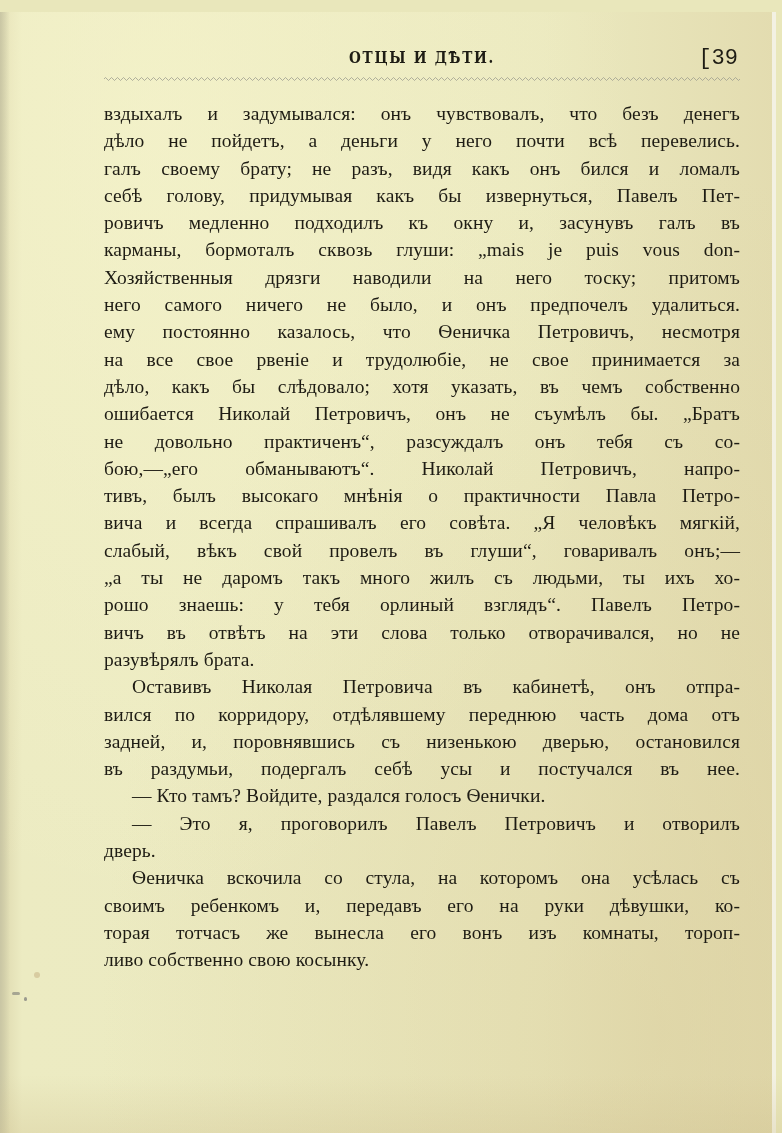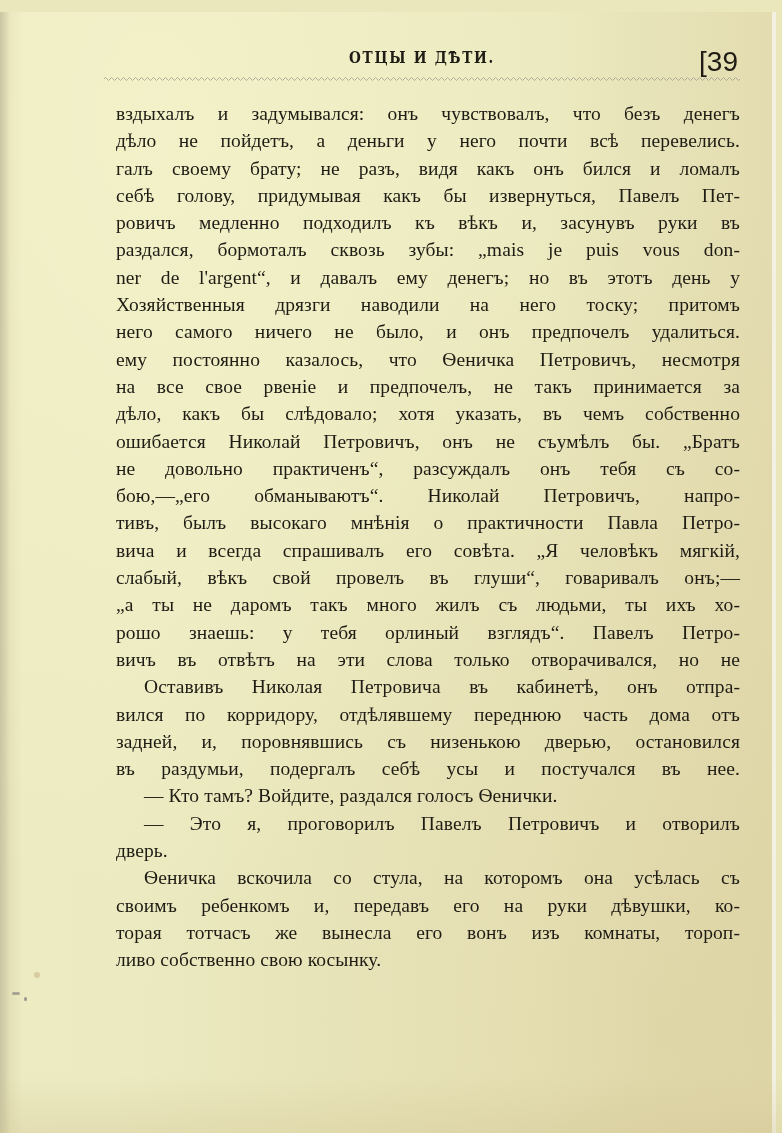--- a/index.html
+++ b/index.html
@@ -32,35 +32,34 @@
     .header {
       position: absolute; top: 34px; left: 104px; width: 636px; height: 30px;
     }
     .running-title {
       position: absolute; left: 0; width: 636px; text-align: center; top: 2px;
       font-size: 16px; letter-spacing: 2px; font-weight: bold;
       font-family: "DejaVu Serif", serif; transform: scaleX(0.85);
     }
     .page-number {
       position: absolute; right: 2px; top: 0;
-      font-size: 28px; font-family: Liberation Sans, sans-serif;
+      font-size: 22px; font-family: Liberation Mono, monospace;
     }
     .wavy-rule {
       position: absolute; top: 62px; left: 104px; width: 636px; height: 10px;
     }
     .text-block {
       position: absolute; left: 104px; top: 88px; width: 636px;
     }
     .line {
       height: 27.3px; line-height: 27.3px;
       font-size: 19.5px; white-space: nowrap;
       text-align: justify; text-align-last: justify;
       letter-spacing: 0.1px;
       transform-origin: left center;
-      margin-left: 12px;
     }
     .line.indent { padding-left: 28px; }
     .line.last { text-align-last: left; }
     .speck {
       position: absolute; left: 12px; top: 980px; width: 8px; height: 3px;
       background: #8a8a80; border-radius: 2px; opacity: 0.7;
     }
     .speck2 {
       position: absolute; left: 24px; top: 985px; width: 3px; height: 4px;
       background: #777; border-radius: 2px; opacity: 0.7;
@@ -85,37 +84,37 @@
 
   <svg class="wavy-rule" width="636" height="10" viewBox="0 0 636 10">
     <path id="wave" fill="none" stroke="#9a9a8c" stroke-width="1" opacity="0.75" d="M0 5 q1.5 -3 3 0 q1.5 3 3 0 q1.5 -3 3 0 q1.5 3 3 0 q1.5 -3 3 0 q1.5 3 3 0 q1.5 -3 3 0 q1.5 3 3 0 q1.5 -3 3 0 q1.5 3 3 0 q1.5 -3 3 0 q1.5 3 3 0 q1.5 -3 3 0 q1.5 3 3 0 q1.5 -3 3 0 q1.5 3 3 0 q1.5 -3 3 0 q1.5 3 3 0 q1.5 -3 3 0 q1.5 3 3 0 q1.5 -3 3 0 q1.5 3 3 0 q1.5 -3 3 0 q1.5 3 3 0 q1.5 -3 3 0 q1.5 3 3 0 q1.5 -3 3 0 q1.5 3 3 0 q1.5 -3 3 0 q1.5 3 3 0 q1.5 -3 3 0 q1.5 3 3 0 q1.5 -3 3 0 q1.5 3 3 0 q1.5 -3 3 0 q1.5 3 3 0 q1.5 -3 3 0 q1.5 3 3 0 q1.5 -3 3 0 q1.5 3 3 0 q1.5 -3 3 0 q1.5 3 3 0 q1.5 -3 3 0 q1.5 3 3 0 q1.5 -3 3 0 q1.5 3 3 0 q1.5 -3 3 0 q1.5 3 3 0 q1.5 -3 3 0 q1.5 3 3 0 q1.5 -3 3 0 q1.5 3 3 0 q1.5 -3 3 0 q1.5 3 3 0 q1.5 -3 3 0 q1.5 3 3 0 q1.5 -3 3 0 q1.5 3 3 0 q1.5 -3 3 0 q1.5 3 3 0 q1.5 -3 3 0 q1.5 3 3 0 q1.5 -3 3 0 q1.5 3 3 0 q1.5 -3 3 0 q1.5 3 3 0 q1.5 -3 3 0 q1.5 3 3 0 q1.5 -3 3 0 q1.5 3 3 0 q1.5 -3 3 0 q1.5 3 3 0 q1.5 -3 3 0 q1.5 3 3 0 q1.5 -3 3 0 q1.5 3 3 0 q1.5 -3 3 0 q1.5 3 3 0 q1.5 -3 3 0 q1.5 3 3 0 q1.5 -3 3 0 q1.5 3 3 0 q1.5 -3 3 0 q1.5 3 3 0 q1.5 -3 3 0 q1.5 3 3 0 q1.5 -3 3 0 q1.5 3 3 0 q1.5 -3 3 0 q1.5 3 3 0 q1.5 -3 3 0 q1.5 3 3 0 q1.5 -3 3 0 q1.5 3 3 0 q1.5 -3 3 0 q1.5 3 3 0 q1.5 -3 3 0 q1.5 3 3 0 q1.5 -3 3 0 q1.5 3 3 0 q1.5 -3 3 0 q1.5 3 3 0 q1.5 -3 3 0 q1.5 3 3 0 q1.5 -3 3 0 q1.5 3 3 0 q1.5 -3 3 0 q1.5 3 3 0 q1.5 -3 3 0 q1.5 3 3 0 q1.5 -3 3 0 q1.5 3 3 0 q1.5 -3 3 0 q1.5 3 3 0 q1.5 -3 3 0 q1.5 3 3 0 q1.5 -3 3 0 q1.5 3 3 0 q1.5 -3 3 0 q1.5 3 3 0 q1.5 -3 3 0 q1.5 3 3 0 q1.5 -3 3 0 q1.5 3 3 0 q1.5 -3 3 0 q1.5 3 3 0 q1.5 -3 3 0 q1.5 3 3 0 q1.5 -3 3 0 q1.5 3 3 0 q1.5 -3 3 0 q1.5 3 3 0 q1.5 -3 3 0 q1.5 3 3 0 q1.5 -3 3 0 q1.5 3 3 0 q1.5 -3 3 0 q1.5 3 3 0 q1.5 -3 3 0 q1.5 3 3 0 q1.5 -3 3 0 q1.5 3 3 0 q1.5 -3 3 0 q1.5 3 3 0 q1.5 -3 3 0 q1.5 3 3 0 q1.5 -3 3 0 q1.5 3 3 0 q1.5 -3 3 0 q1.5 3 3 0 q1.5 -3 3 0 q1.5 3 3 0 q1.5 -3 3 0 q1.5 3 3 0 q1.5 -3 3 0 q1.5 3 3 0 q1.5 -3 3 0 q1.5 3 3 0 q1.5 -3 3 0 q1.5 3 3 0 q1.5 -3 3 0 q1.5 3 3 0 q1.5 -3 3 0 q1.5 3 3 0 q1.5 -3 3 0 q1.5 3 3 0 q1.5 -3 3 0 q1.5 3 3 0 q1.5 -3 3 0 q1.5 3 3 0 q1.5 -3 3 0 q1.5 3 3 0 q1.5 -3 3 0 q1.5 3 3 0 q1.5 -3 3 0 q1.5 3 3 0 q1.5 -3 3 0 q1.5 3 3 0 q1.5 -3 3 0 q1.5 3 3 0 q1.5 -3 3 0 q1.5 3 3 0 q1.5 -3 3 0 q1.5 3 3 0 q1.5 -3 3 0 q1.5 3 3 0 q1.5 -3 3 0 q1.5 3 3 0 q1.5 -3 3 0 q1.5 3 3 0 q1.5 -3 3 0 q1.5 3 3 0 q1.5 -3 3 0 q1.5 3 3 0 q1.5 -3 3 0 q1.5 3 3 0 q1.5 -3 3 0 q1.5 3 3 0 q1.5 -3 3 0 q1.5 3 3 0 q1.5 -3 3 0 q1.5 3 3 0 q1.5 -3 3 0 q1.5 3 3 0 q1.5 -3 3 0 q1.5 3 3 0 q1.5 -3 3 0 q1.5 3 3 0 q1.5 -3 3 0 q1.5 3 3 0 q1.5 -3 3 0 q1.5 3 3 0"></path>
   </svg>
 
   <div class="text-block" id="text-block">
       <div class="line">вздыхалъ и задумывался: онъ чувствовалъ, что безъ денегъ</div>
       <div class="line">дѣло не пойдетъ, а деньги у него почти всѣ перевелись.</div>
       <div class="line">галъ своему брату; не разъ, видя какъ онъ бился и ломалъ</div>
       <div class="line">себѣ голову, придумывая какъ бы извернуться, Павелъ Пет-</div>
-      <div class="line">ровичъ медленно подходилъ къ вѣкъ и, засунувъ руки въ</div>
-      <div class="line">раздался, бормоталъ сквозь зубы: „mais je puis vous don-</div>
-      <div class="line">ner de l'argent“, и давалъ ему денегъ; но въ этотъ день у</div>
+      <div class="line">ровичъ медленно подходилъ къ окну и, засунувъ галъ въ</div>
+      <div class="line">карманы, бормоталъ сквозь глуши: „mais je puis vous don-</div>
       <div class="line">Хозяйственныя дрязги наводили на него тоску; притомъ</div>
       <div class="line">него самого ничего не было, и онъ предпочелъ удалиться.</div>
       <div class="line">ему постоянно казалось, что Ѳеничка Петровичъ, несмотря</div>
-      <div class="line">на все свое рвеніе и предпочелъ, не такъ принимается за</div>
+      <div class="line">на все свое рвеніе и трудолюбіе, не свое принимается за</div>
       <div class="line">дѣло, какъ бы слѣдовало; хотя указать, въ чемъ собственно</div>
       <div class="line">ошибается Николай Петровичъ, онъ не съумѣлъ бы. „Братъ</div>
       <div class="line">не довольно практиченъ“, разсуждалъ онъ тебя съ со-</div>
       <div class="line">бою,—„его обманываютъ“. Николай Петровичъ, напро-</div>
       <div class="line">тивъ, былъ высокаго мнѣнія о практичности Павла Петро-</div>
       <div class="line">вича и всегда спрашивалъ его совѣта. „Я человѣкъ мягкій,</div>
       <div class="line">слабый, вѣкъ свой провелъ въ глуши“, говаривалъ онъ;—</div>
       <div class="line">„а ты не даромъ такъ много жилъ съ людьми, ты ихъ хо-</div>
       <div class="line">рошо знаешь: у тебя орлиный взглядъ“. Павелъ Петро-</div>
       <div class="line">вичъ въ отвѣтъ на эти слова только отворачивался, но не</div>
+      <div class="line last">разувѣрялъ брата.</div>
       <div class="line indent">Оставивъ Николая Петровича въ кабинетѣ, онъ отпра-</div>
       <div class="line">вился по корридору, отдѣлявшему переднюю часть дома отъ</div>
       <div class="line">задней, и, поровнявшись съ низенькою дверью, остановился</div>
       <div class="line">въ раздумьи, подергалъ себѣ усы и постучался въ нее.</div>
       <div class="line indent last">— Кто тамъ? Войдите, раздался голосъ Ѳенички.</div>
       <div class="line indent">— Это я, проговорилъ Павелъ Петровичъ и отворилъ</div>
       <div class="line last">дверь.</div>
       <div class="line indent">Ѳеничка вскочила со стула, на которомъ она усѣлась съ</div>
       <div class="line">своимъ ребенкомъ и, передавъ его на руки дѣвушки, ко-</div>
       <div class="line">торая тотчасъ же вынесла его вонъ изъ комнаты, тороп-</div>

